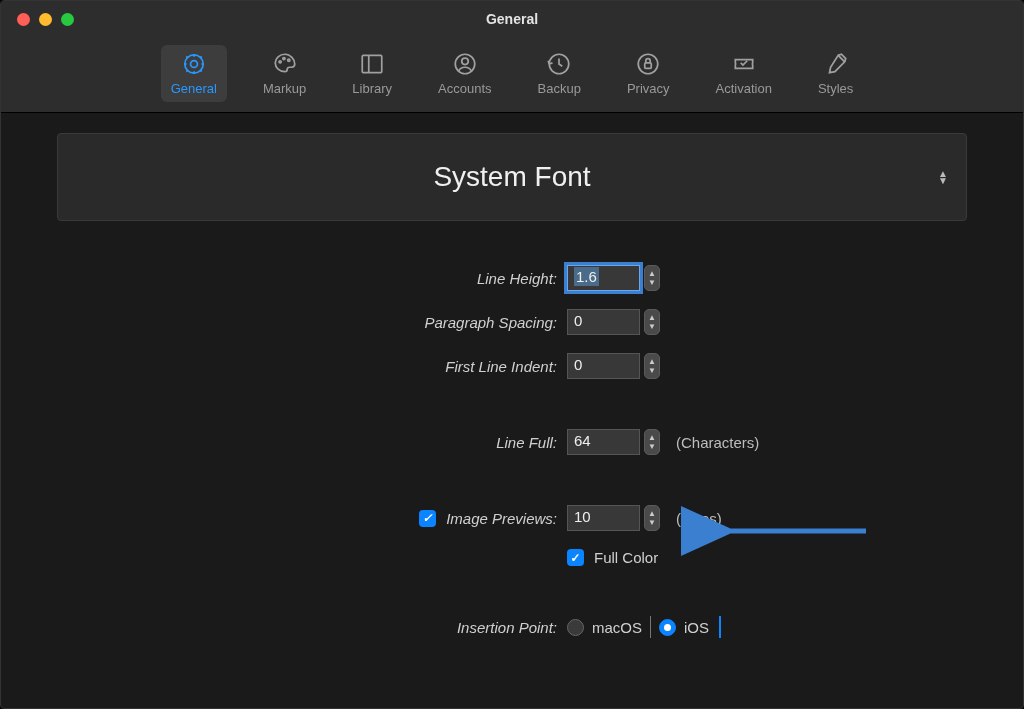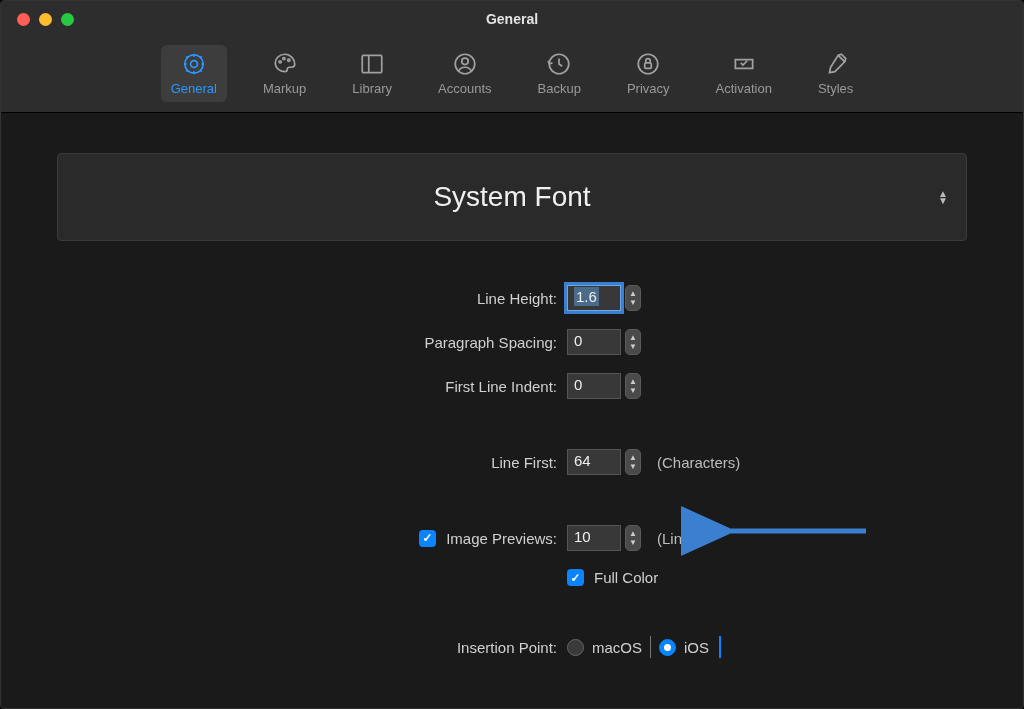--- a/index.html
+++ b/index.html
@@ -79,21 +79,21 @@
   }
   .tab.active {
     color: var(--active-blue);
     background: rgba(255,255,255,0.08);
   }
   .tab svg { width: 28px; height: 26px; }
   .tab.active svg { stroke: var(--active-blue); fill: none; }
   .tab:not(.active) svg { stroke: #a0a0a0; fill: none; }
 
   .content {
-    padding: 40px 56px;
+    padding: 20px 56px;
   }
   .font-select {
     background: #2a2a2a;
     border: 1px solid #3a3a3a;
     border-radius: 4px;
     height: 88px;
     display: flex;
     align-items: center;
     justify-content: center;
     position: relative;
@@ -127,32 +127,33 @@
     align-items: center;
     gap: 10px;
   }
   .row .lab {
     width: 500px;
     text-align: right;
     display: flex;
     justify-content: flex-end;
     align-items: center;
     gap: 10px;
+    font-style: italic;
   }
   .spacer { height: 14px; }
   .stepper {
     display: flex;
     align-items: center;
     gap: 4px;
   }
   .numfield {
     background: var(--field-bg);
     border: 1px solid #555;
     color: #eee;
-    width: 54px;
+    width: 73px;
     height: 26px;
     padding: 2px 6px;
     font-size: 15px;
     border-radius: 0;
   }
   .numfield.focused {
     outline: 3px solid #3b7fd1;
     border-color: #6aa6e8;
   }
   .numfield.focused .val {
@@ -361,21 +362,21 @@
               <span>▲</span>
               <span>▼</span>
             </div>
         </div>
       </div>
 
       <div class="spacer"></div>
 
       <div class="row">
         <div class="lab">
-            <span>Line First:</span>
+            <span>Line Full:</span>
           </div>
         <div class="stepper">
           <div class="numfield">
             <span>64</span>
           </div>
           <div class="step-arrows">
               <span>▲</span>
               <span>▼</span>
             </div>
         </div>

